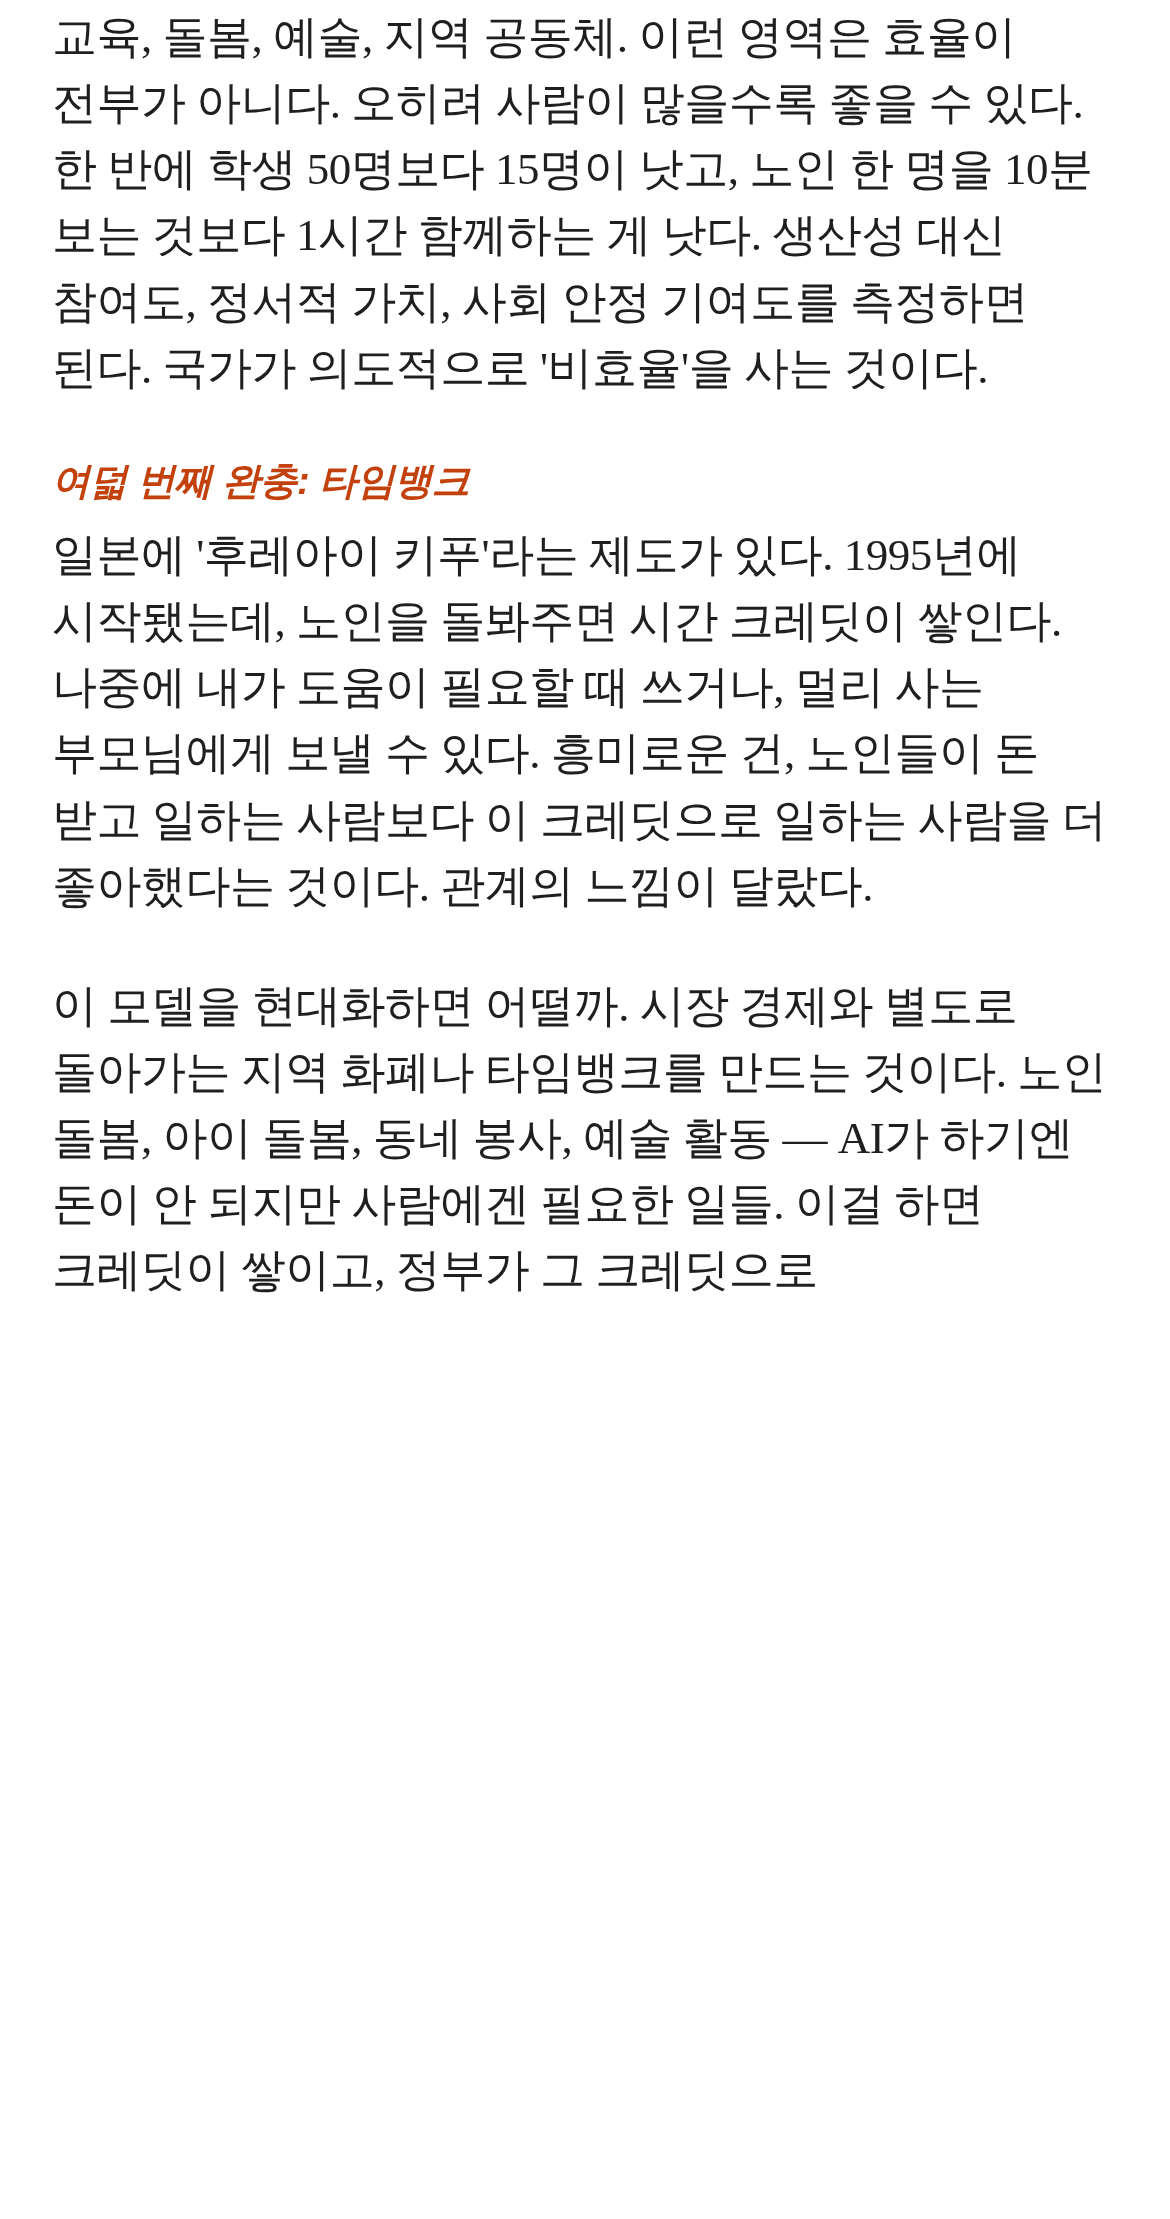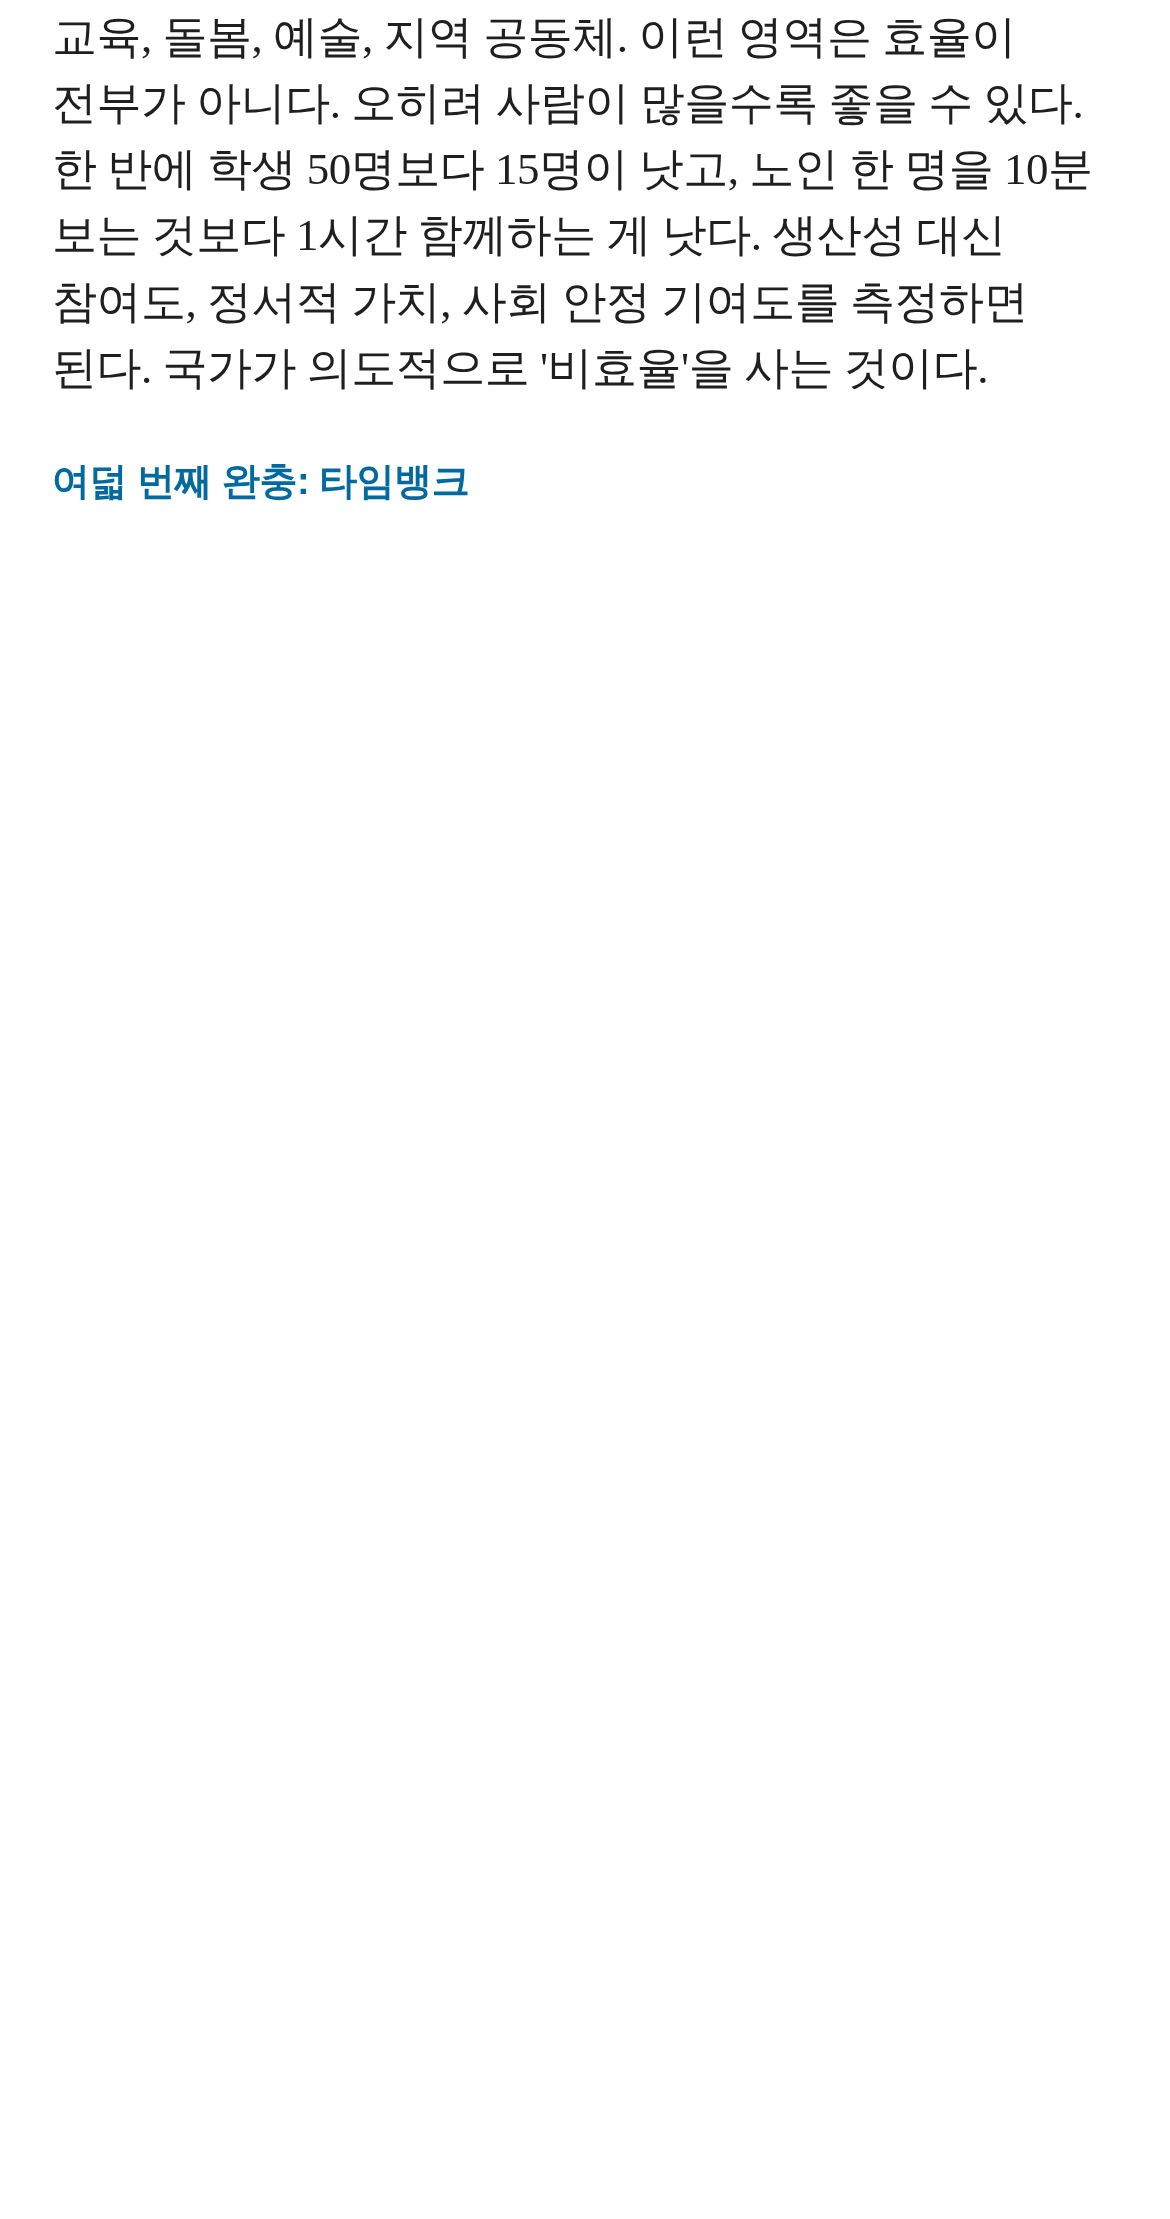--- a/index.html
+++ b/index.html
@@ -31,35 +31,38 @@
   }
   p.body-text:last-child {
     margin-bottom: 0;
   }
   h3.section-heading {
     margin: 0 0 14px 0;
     font-size: 38px;
     line-height: 1.4;
     font-weight: bold;
     letter-spacing: -0.5px;
-    color: #0369a1;
+    color: #c2410c;
     font-family: "Liberation Sans", sans-serif;
+    font-style: italic;
   }
   .tight {
     margin-bottom: 56px;
   }
   .clipped-last {
     margin-bottom: 0;
   }
 </style>
 </head>
 <body>
 
 <div class="article">
 
   <p class="body-text">교육, 돌봄, 예술, 지역 공동체. 이런 영역은 효율이 전부가 아니다. 오히려 사람이 많을수록 좋을 수 있다. 한 반에 학생 50명보다 15명이 낫고, 노인 한 명을 10분 보는 것보다 1시간 함께하는 게 낫다. 생산성 대신 참여도, 정서적 가치, 사회 안정 기여도를 측정하면 된다. 국가가 의도적으로 '비효율'을 사는 것이다.</p>
 
 
   <h3 class="section-heading">여덟 번째 완충: 타임뱅크</h3>
 
+  <p class="body-text">일본에 '후레아이 키푸'라는 제도가 있다. 1995년에 시작됐는데, 노인을 돌봐주면 시간 크레딧이 쌓인다. 나중에 내가 도움이 필요할 때 쓰거나, 멀리 사는 부모님에게 보낼 수 있다. 흥미로운 건, 노인들이 돈 받고 일하는 사람보다 이 크레딧으로 일하는 사람을 더 좋아했다는 것이다. 관계의 느낌이 달랐다.</p>
 
+  <p class="body-text clipped-last">이 모델을 현대화하면 어떨까. 시장 경제와 별도로 돌아가는 지역 화폐나 타임뱅크를 만드는 것이다. 노인 돌봄, 아이 돌봄, 동네 봉사, 예술 활동 — AI가 하기엔 돈이 안 되지만 사람에겐 필요한 일들. 이걸 하면 크레딧이 쌓이고, 정부가 그 크레딧으로</p>
 
 </div>
 
 </body></html>

